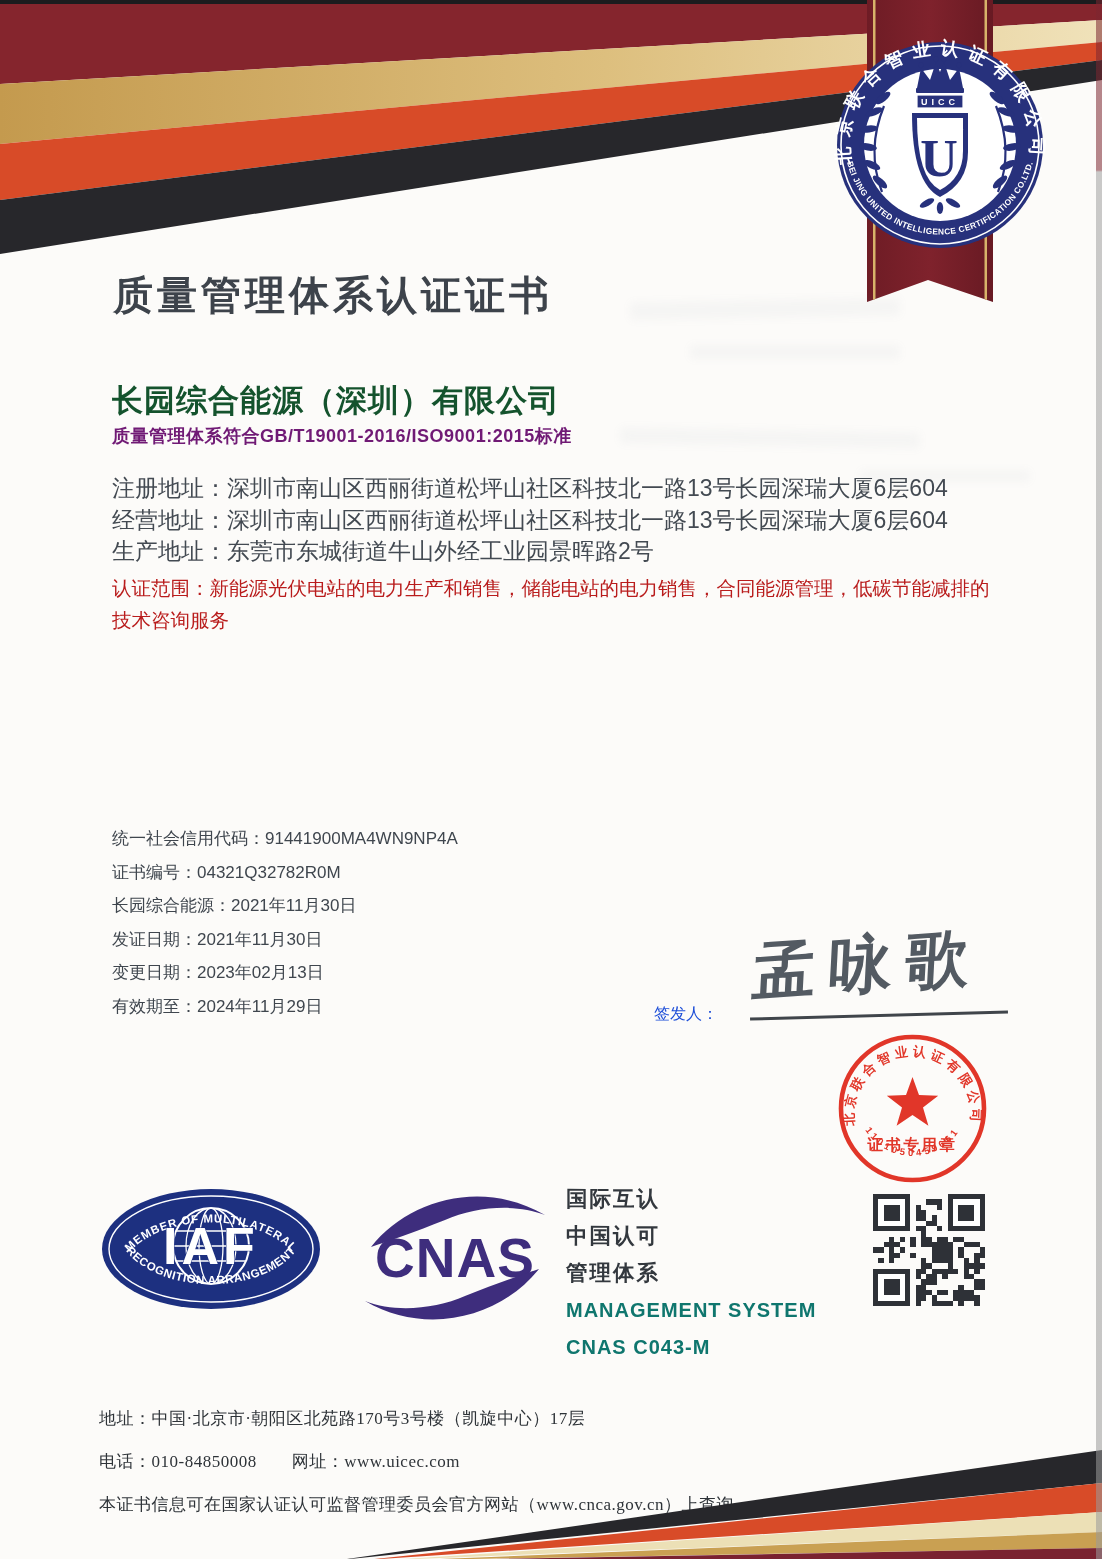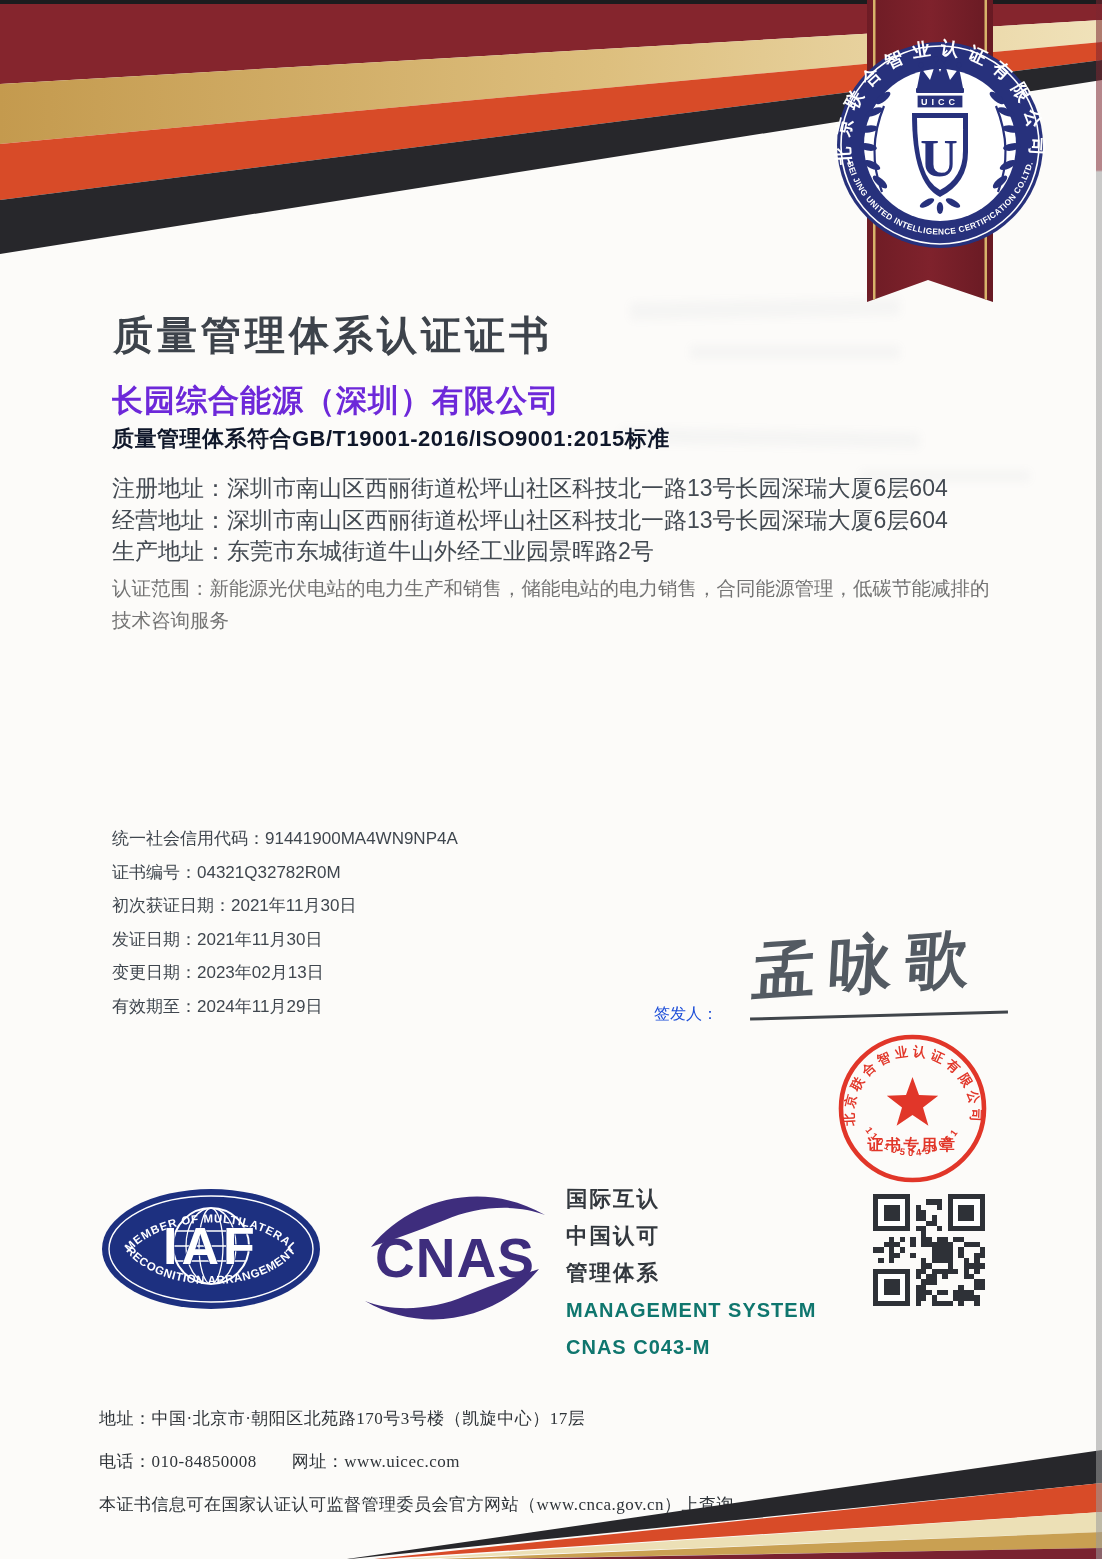--- a/index.html
+++ b/index.html
@@ -5,30 +5,30 @@
   html,body{margin:0;padding:0;}
   body{
     width:1102px;height:1559px;position:relative;overflow:hidden;
     background:#fcfbf9;
     font-family:"Liberation Sans","DejaVu Sans",sans-serif;
     color:#3d444c;
   }
   .abs{position:absolute;}
   svg{display:block;}
   .cert-title{
-    left:113px;top:268px;font-size:40px;font-weight:700;letter-spacing:4px;color:#3d434b;margin-top:40px;
+    left:113px;top:268px;font-size:40px;font-weight:700;letter-spacing:4px;color:#3d434b;
   }
   .company-name{
-    left:112px;top:380px;font-size:31px;font-weight:700;letter-spacing:1px;color:#6d28d9;
+    left:112px;top:380px;font-size:31px;font-weight:700;letter-spacing:1px;color:#14532d;
   }
   .standard-line{
-    left:112px;top:424px;font-size:22px;font-weight:700;letter-spacing:0.5px;color:#0f172a;
+    left:112px;top:424px;font-size:18px;font-weight:700;letter-spacing:0.5px;color:#701a75;
   }
   .address-block{left:112px;top:473px;font-size:23px;line-height:31.5px;color:#434a52;}
-  .scope-block{left:112px;top:572px;width:884px;font-size:19.5px;line-height:32px;color:#737373;}
+  .scope-block{left:112px;top:572px;width:884px;font-size:19.5px;line-height:32px;color:#b91c1c;}
   .details-block{left:112px;top:822px;font-size:17px;line-height:33.5px;color:#3f464e;}
   .sign-label{left:654px;top:964px;font-size:16px;color:#1d4ed8;margin-top:40px;}
   .signature{
     left:752px;top:922px;font-size:63px;font-weight:700;color:#535a62;
     transform:rotate(-4deg) skewX(-7deg);letter-spacing:14px;white-space:nowrap;
   }
   .sign-underline{left:750px;top:1014px;width:258px;height:3px;background:#40454b;transform:rotate(-1.6deg);}
   .cnas-lines{left:566px;top:1181px;color:#33383e;}
   .cnas-lines .cn{font-size:21.5px;font-weight:700;line-height:37px;letter-spacing:2px;}
   .cnas-lines .en{font-size:20px;font-weight:700;line-height:37px;letter-spacing:1px;color:#0f766e;}
@@ -144,21 +144,21 @@
   <div>注册地址：深圳市南山区西丽街道松坪山社区科技北一路13号长园深瑞大厦6层604</div>
   <div>经营地址：深圳市南山区西丽街道松坪山社区科技北一路13号长园深瑞大厦6层604</div>
   <div>生产地址：东莞市东城街道牛山外经工业园景晖路2号</div>
 </div>
 
 <div class="abs scope-block">认证范围：新能源光伏电站的电力生产和销售，储能电站的电力销售，合同能源管理，低碳节能减排的技术咨询服务</div>
 
 <div class="abs details-block">
   <div>统一社会信用代码：91441900MA4WN9NP4A</div>
   <div>证书编号：04321Q32782R0M</div>
-  <div>初次获证日期：2021年11月30日</div>
+  <div>长园综合能源：2021年11月30日</div>
   <div>发证日期：2021年11月30日</div>
   <div>变更日期：2023年02月13日</div>
   <div>有效期至：2024年11月29日</div>
 </div>
 
 <div class="abs sign-label">签发人：</div>
 <div class="abs signature">孟咏歌</div>
 <div class="abs sign-underline"></div>
 
 <svg class="abs" style="left:836px;top:1032px;opacity:0.93;" width="153" height="153" viewBox="0 0 153 153">

